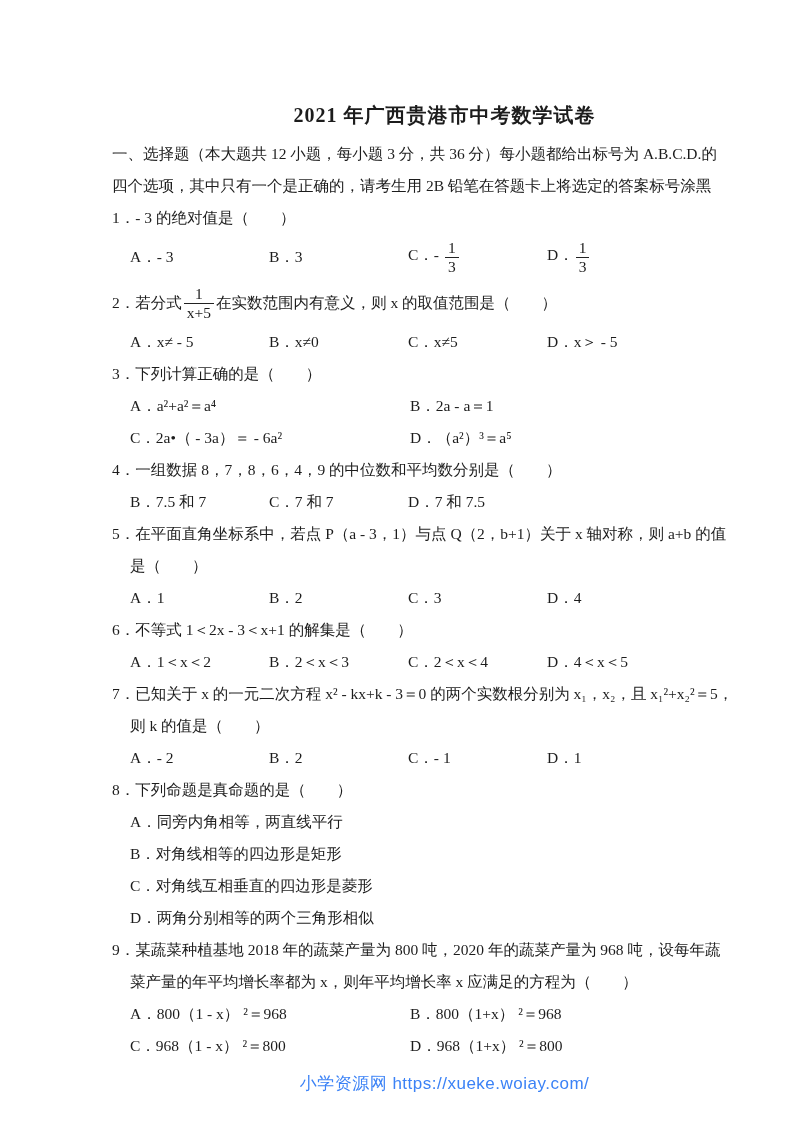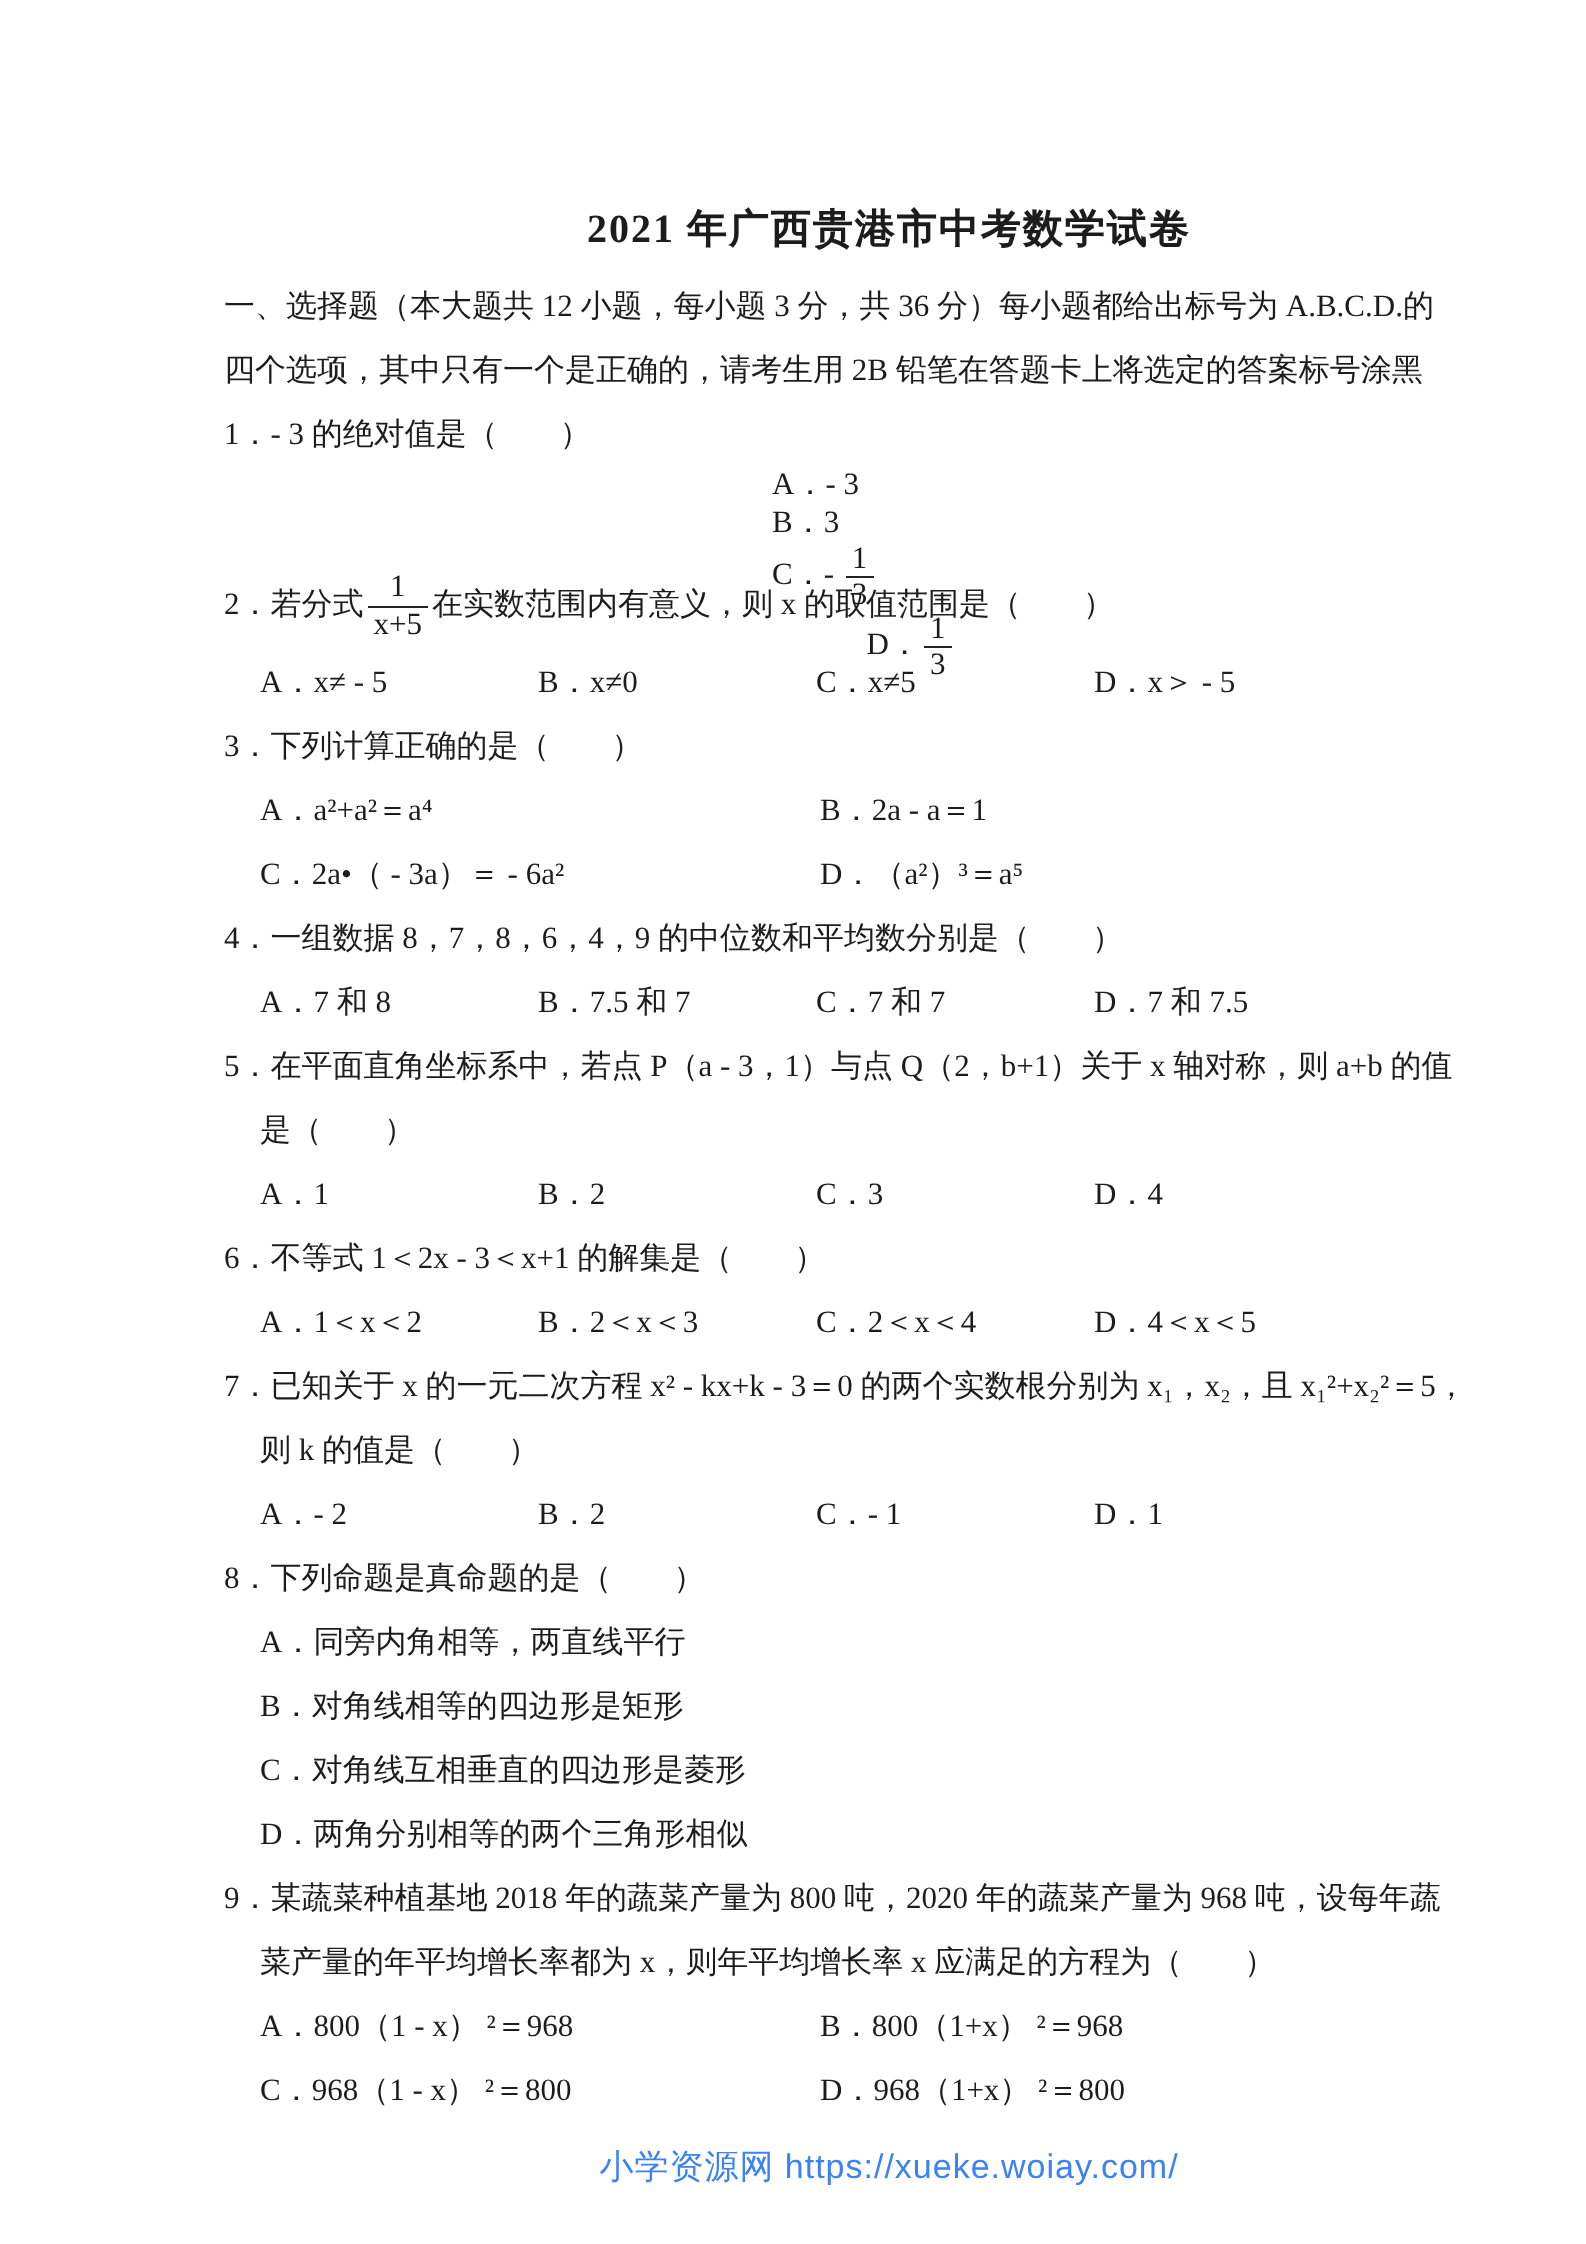--- a/index.html
+++ b/index.html
@@ -53,21 +53,20 @@
   .opt-row {
     display: flex;
     height: 32px;
     line-height: 32px;
     white-space: nowrap;
   }
   .opt-row.tall {
     height: 46px;
     align-items: center;
     line-height: 1.2;
-    flex-direction: column;
   }
   .opt { width: 139px; }
   .opt:last-child { width: auto; }
   .opt-w { width: 280px; }
   .opt-w:last-child { width: auto; }
   .stem-frac {
     display: flex;
     align-items: center;
     height: 46px;
     white-space: nowrap;
@@ -147,21 +146,20 @@
       </div>
       <div class="opt-row">
         <span class="opt-w">C．2a•（ - 3a）＝ - 6a²</span>
         <span class="opt-w">D．（a²）³＝a⁵</span>
       </div>
     </div>
 
     <div class="q">
       <div class="line stem1">4．一组数据 8，7，8，6，4，9 的中位数和平均数分别是（　　）</div>
       <div class="opt-row">
-        <span class="opt">A．7 和 8</span>
         <span class="opt">B．7.5 和 7</span>
         <span class="opt">C．7 和 7</span>
         <span class="opt">D．7 和 7.5</span>
       </div>
     </div>
 
     <div class="q">
       <div class="line stem1">5．在平面直角坐标系中，若点 P（a - 3，1）与点 Q（2，b+1）关于 x 轴对称，则 a+b 的值</div>
       <div class="line">是（　　）</div>
       <div class="opt-row">

